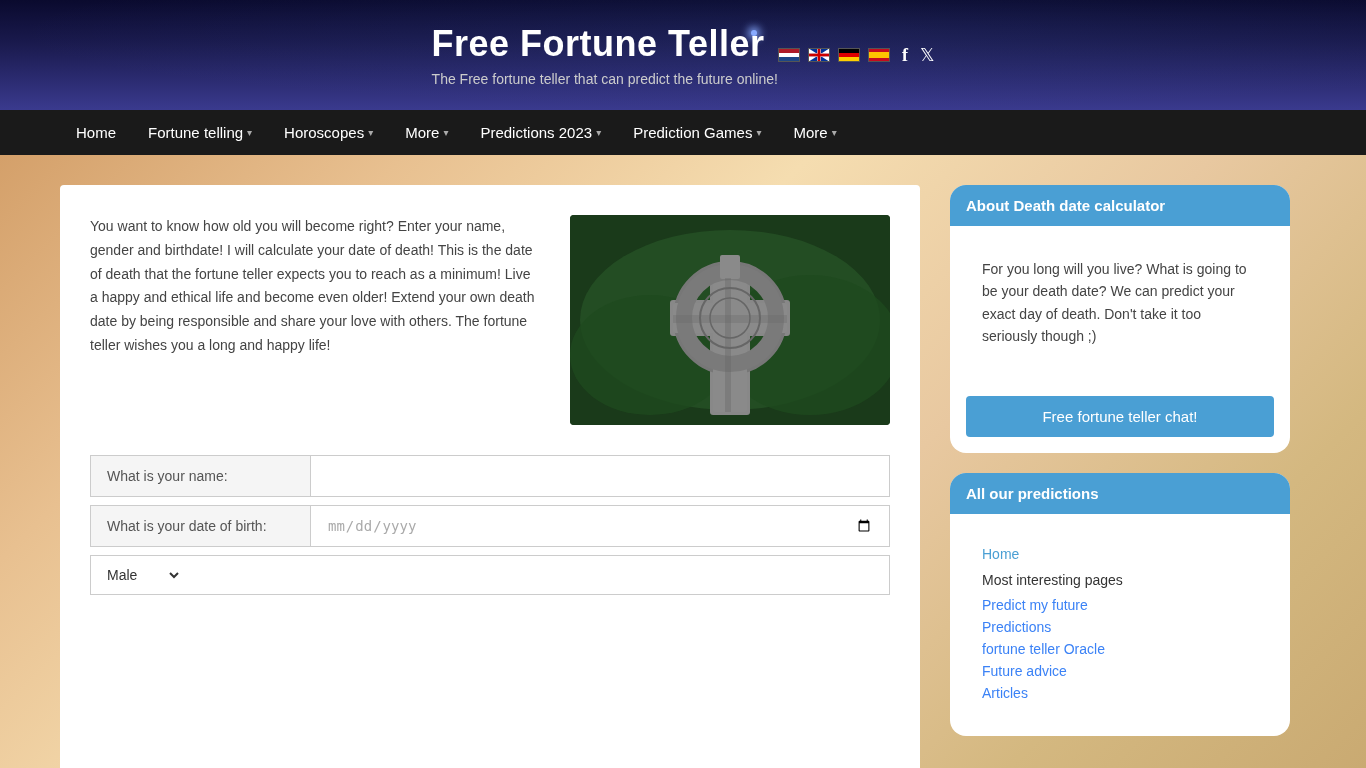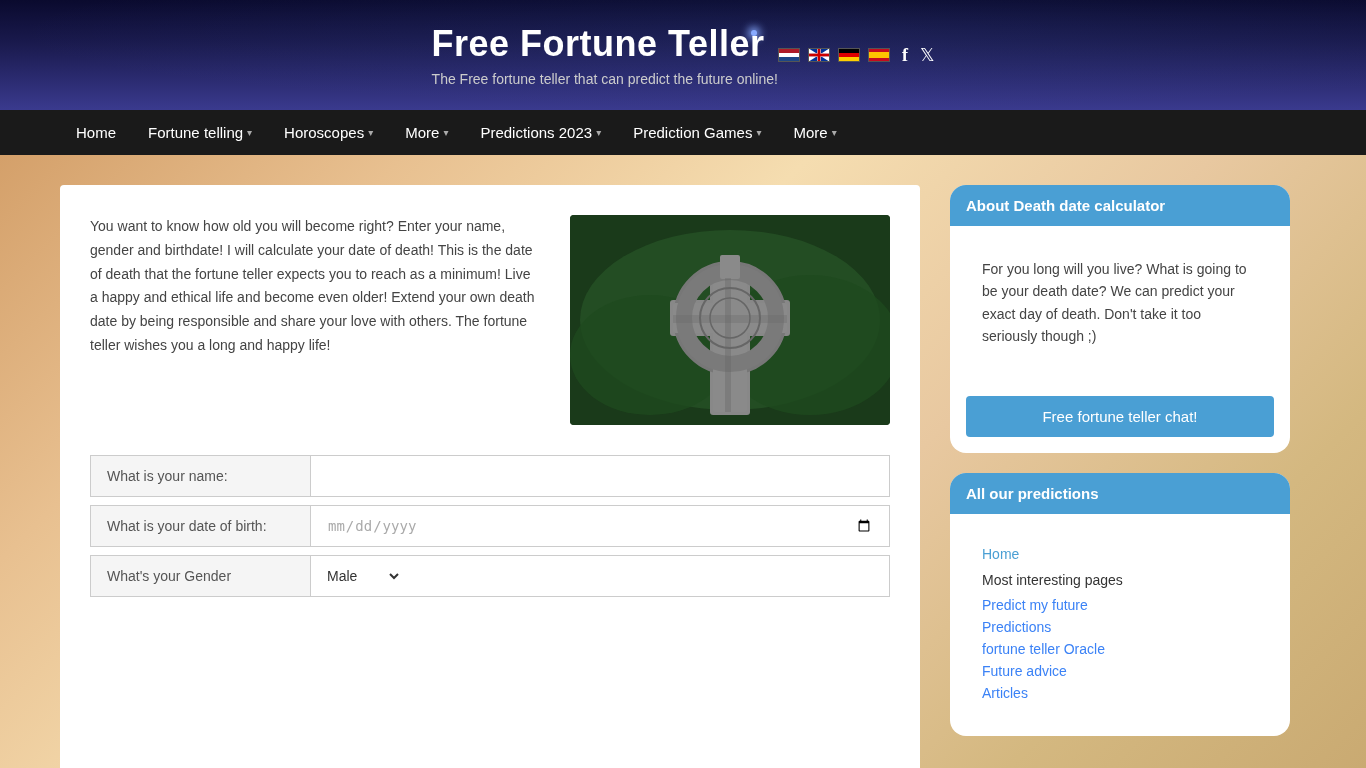--- a/index.html
+++ b/index.html
@@ -343,21 +343,20 @@
     <div class="form-section">
       <div class="form-group">
         <label class="form-label">What is your name:</label>
         <input type="text" class="form-input" placeholder="" style="">
       </div>
       <div class="form-group">
         <label class="form-label">What is your date of birth:</label>
         <input type="date" class="form-input-date" placeholder="mm/dd/yyyy" style="">
       </div>
       <div class="form-group">
-        <label class="form-label">What's your Gender</label>
         <select class="form-select">
           <option>Male</option>
           <option>Female</option>
           <option>Other</option>
         </select>
       </div>
     </div>
   </main>
 
   <aside class="sidebar">

